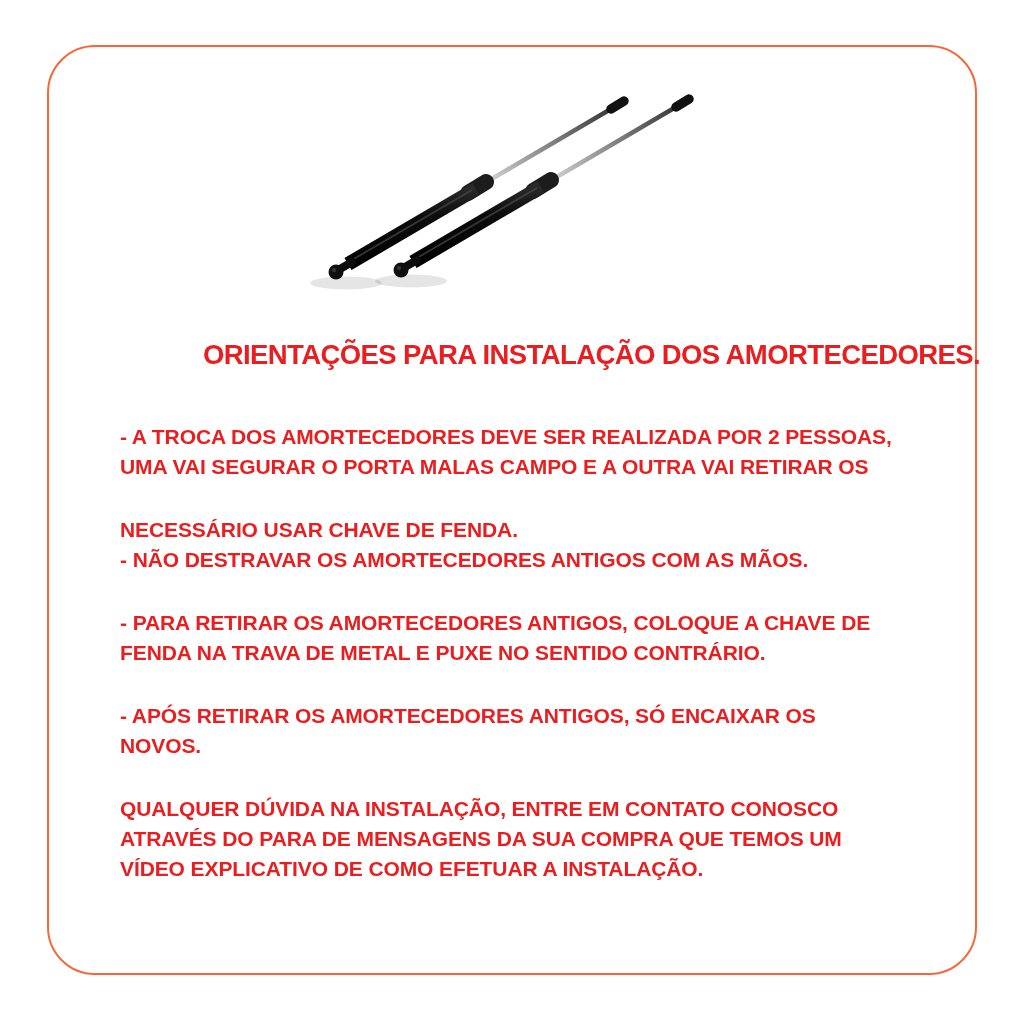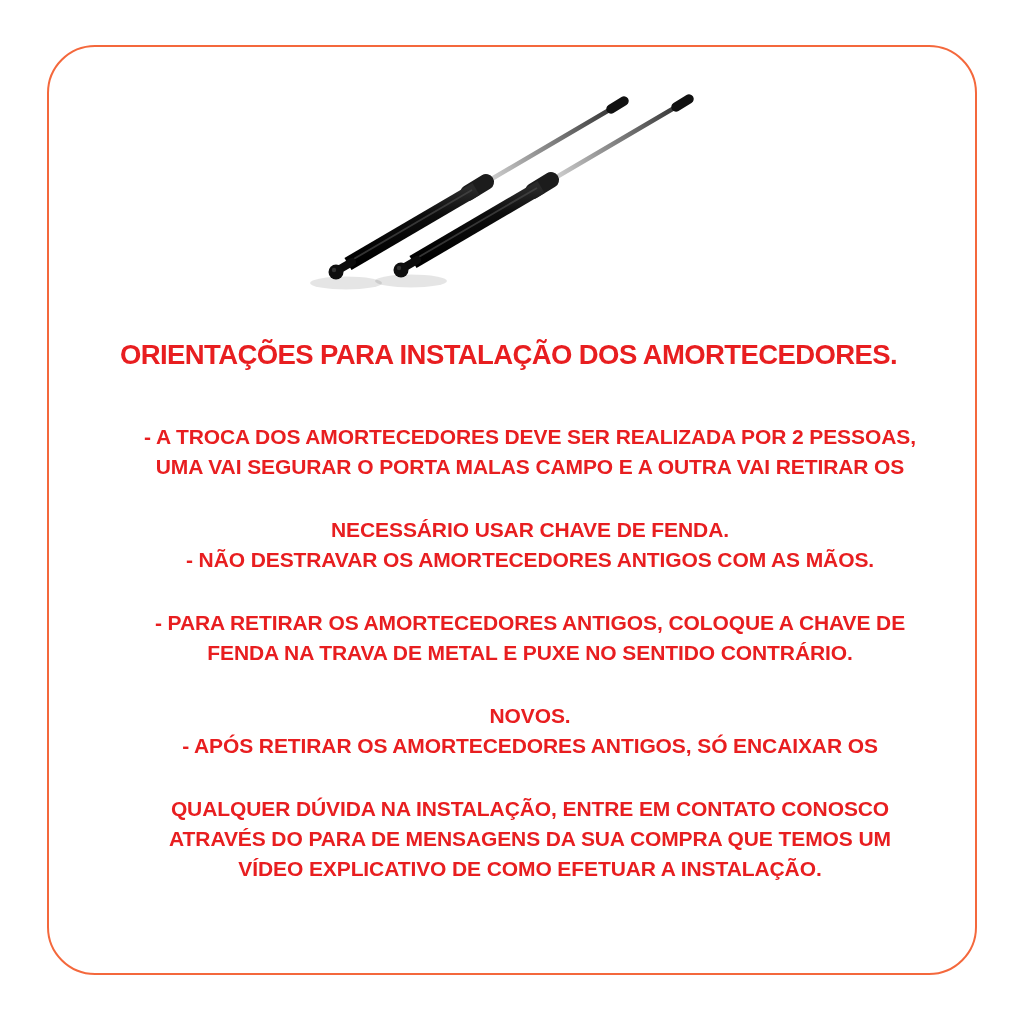--- a/index.html
+++ b/index.html
@@ -25,28 +25,29 @@
   .title{
     position:absolute;
     left:120px;top:337px;
     width:860px;
     font-size:27.5px;
     font-weight:bold;
     letter-spacing:-0.6px;
     line-height:36px;
     color:#E81E20;
     white-space:nowrap;
+    text-align:right;
   }
   .body{
     position:absolute;
     left:120px;top:422px;
     width:820px;
     color:#E81E20;
   }
-  .para{margin:0 0 33px 0;text-align:center;}
+  .para{margin:0 0 33px 0;}
   .para:last-child{margin-bottom:8px;}
   .line{
     font-size:21px;
     font-weight:bold;
     letter-spacing:-0.1px;
     line-height:30px;
     white-space:nowrap;
   }
 </style>
 </head>
@@ -102,22 +103,22 @@
     </div>
     <div class="para">
       <div class="line">NECESSÁRIO USAR CHAVE DE FENDA.</div>
       <div class="line">- NÃO DESTRAVAR OS AMORTECEDORES ANTIGOS COM AS MÃOS.</div>
     </div>
     <div class="para">
       <div class="line">- PARA RETIRAR OS AMORTECEDORES ANTIGOS, COLOQUE A CHAVE DE</div>
       <div class="line">FENDA NA TRAVA DE METAL E PUXE NO SENTIDO CONTRÁRIO.</div>
     </div>
     <div class="para">
+      <div class="line">- APÓS RETIRAR OS AMORTECEDORES ANTIGOS, SÓ ENCAIXAR OS</div>
       <div class="line">NOVOS.</div>
-      <div class="line">- APÓS RETIRAR OS AMORTECEDORES ANTIGOS, SÓ ENCAIXAR OS</div>
     </div>
     <div class="para">
       <div class="line">QUALQUER DÚVIDA NA INSTALAÇÃO, ENTRE EM CONTATO CONOSCO</div>
       <div class="line">ATRAVÉS DO PARA DE MENSAGENS DA SUA COMPRA QUE TEMOS UM</div>
       <div class="line">VÍDEO EXPLICATIVO DE COMO EFETUAR A INSTALAÇÃO.</div>
     </div>
   </div>
 
 </div>
 

